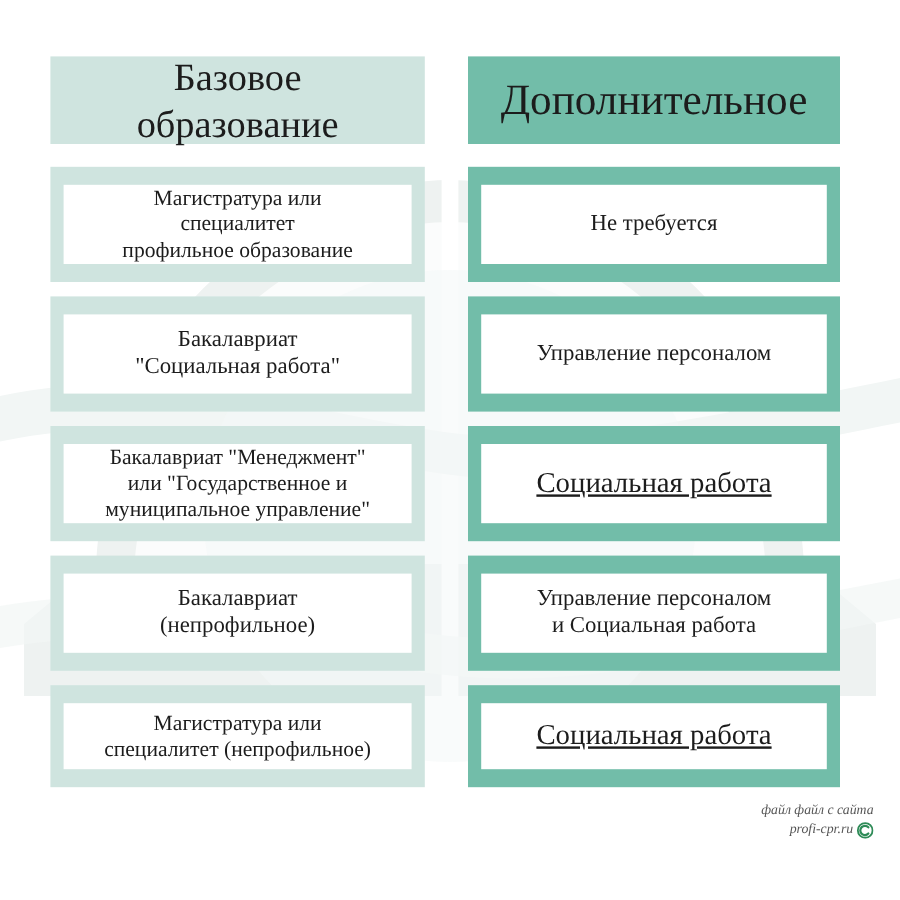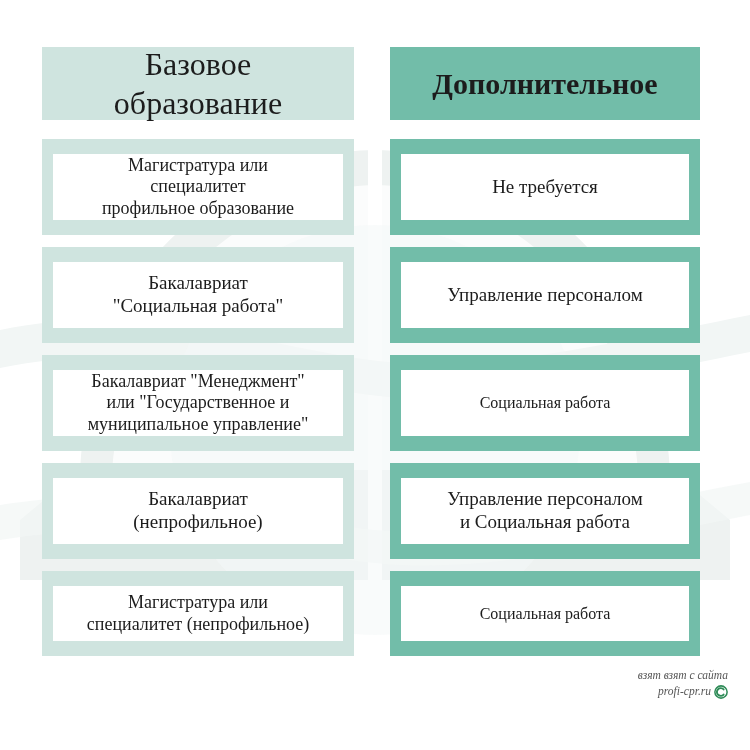--- a/index.html
+++ b/index.html
@@ -45,22 +45,21 @@
     line-height: 1.08;
   }
   .header-left {
     left: 42px;  top: 47px; width: 312px; height: 73px;
     background: #cfe4df;
     font-size: 32px;
   }
   .header-right {
     left: 390px; top: 47px; width: 310px; height: 73px;
     background: #72bda9;
-    font-size: 30px;
-    font-weight: bold;
+    font-size: 36px;
   }
 
   
   .frame {
     position: absolute;
     box-sizing: border-box;
     display: flex;
     align-items: center;
     justify-content: center;
   }
@@ -79,21 +78,21 @@
     box-sizing: border-box;
     padding: 2px 6px;
   }
   .card-text {
     color: #1c1c1c;
     line-height: 1.2;
     white-space: pre-line;
   }
   .fs-18 { font-size: 18px; }
   .fs-19 { font-size: 19px; }
-  .fs-20 { font-size: 16px; }
+  .fs-20 { font-size: 24px; text-decoration: underline; }
 
   
   #footer {
     position: absolute;
     right: 22px;
     top: 668px;
     z-index: 3;
     text-align: right;
     font-family: "Liberation Serif", "DejaVu Serif", serif;
     font-style: italic;
@@ -217,21 +216,21 @@
   </div>
   <div class="frame frame-right" style="left:390px; top:571px; width:310px; height:85px;">
     <div class="card">
       <span class="card-text fs-20">Социальная работа</span>
     </div>
   </div>
 
 </div>
 
 <div id="footer">
-  <div>взят взят с сайта</div>
+  <div>файл файл с сайта</div>
   <div class="line2">
     <span>profi-cpr.ru</span>
     <span class="c-logo">
       <svg viewBox="0 0 24 24" width="14" height="14" xmlns="http://www.w3.org/2000/svg">
         <circle cx="12" cy="12" r="10.5" fill="none" stroke="#2e8b57" stroke-width="2.6"></circle>
         <path d="M16.5 7.6 A 6.6 6.6 0 1 0 16.5 16.4" fill="none" stroke="#2e8b57" stroke-width="3.2" stroke-linecap="round"></path>
       </svg>
     </span>
   </div>
 </div>

